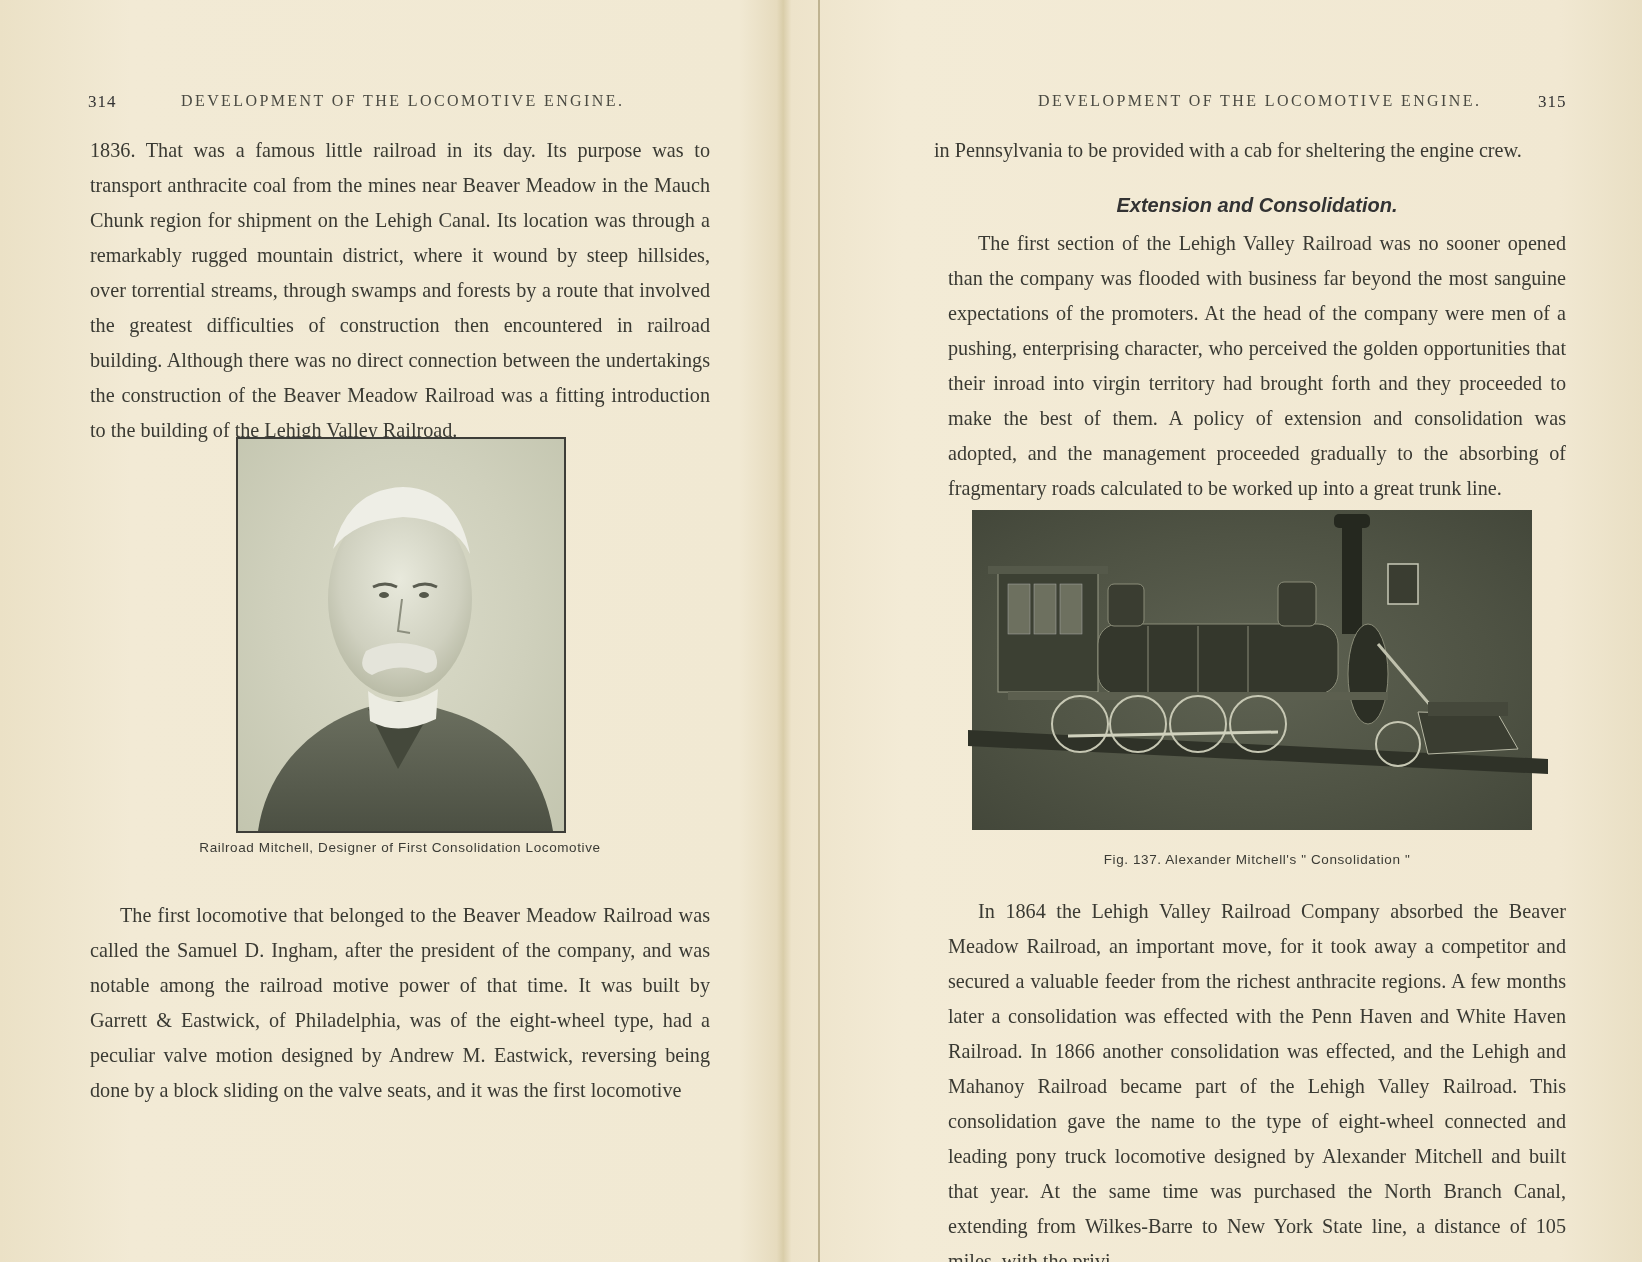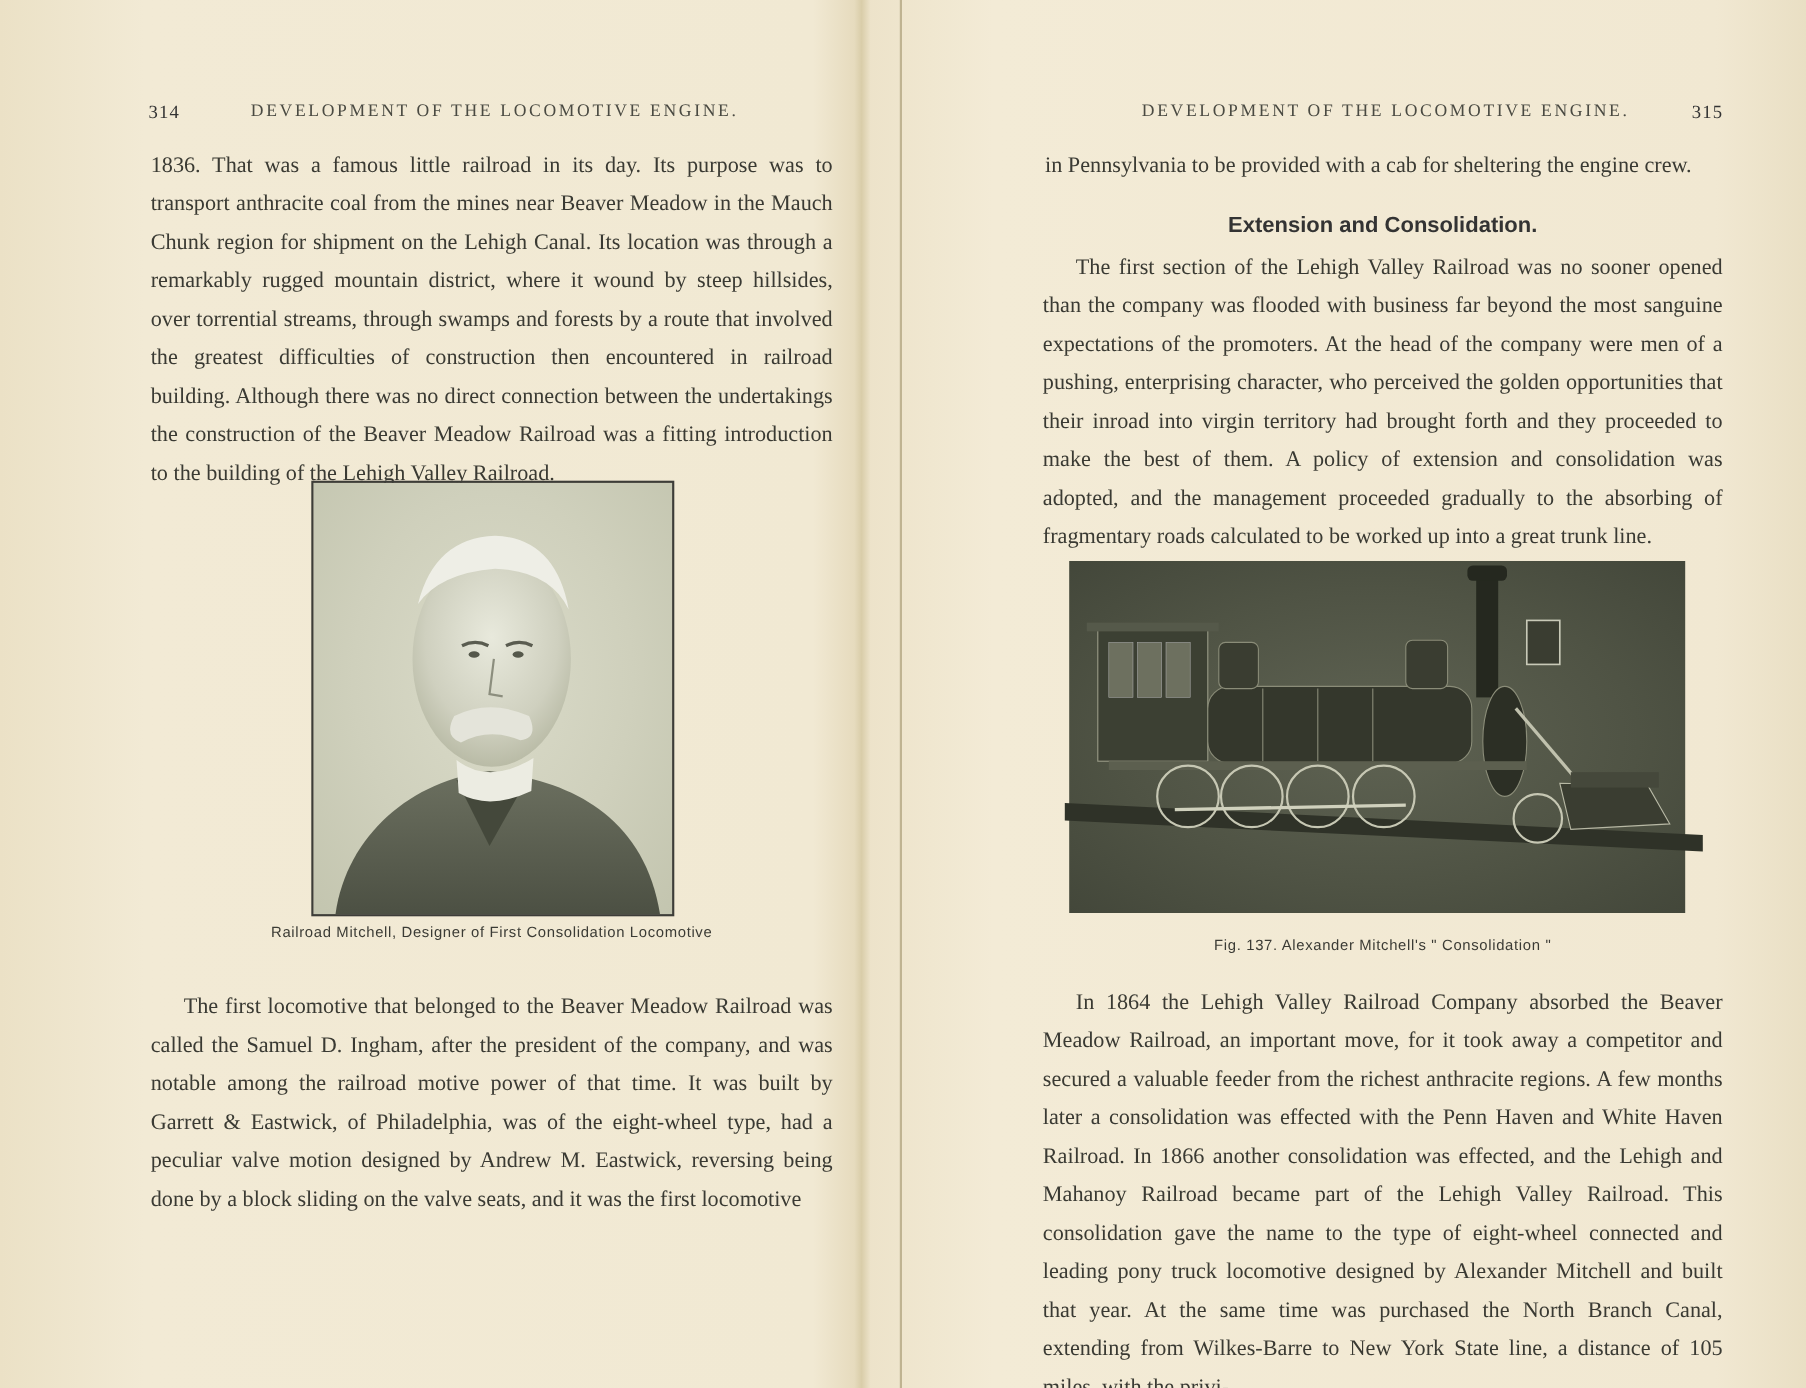--- a/index.html
+++ b/index.html
@@ -7,21 +7,21 @@
     width: 1642px; height: 1262px; overflow: hidden;
     background: #efe6cf;
     font-family: "Liberation Serif", "DejaVu Serif", serif;
     color: #3a3a33;
   }
   .spread { position: relative; width: 1642px; height: 1262px;
     background: linear-gradient(90deg, #ebe1c6 0%, #f2ead5 8%, #f1e9d3 45%, #e6dbbe 47.3%, #d9cda9 47.7%, #ede3ca 48.2%, #f3ebd6 55%, #f1e8d2 95%, #e9dfc4 100%);
   }
   .gutter { position: absolute; left: 818px; top: 0; width: 2px; height: 1262px; background: #b3a682; opacity: .8; }
   .page { position: absolute; top: 0; height: 1262px; }
-  .page.left { left: 0; width: 988px; margin-left: 47px; }
+  .page.left { left: 0; width: 988px; }
   .page.right { left: 822px; width: 820px; }
   .running-head { position: absolute; top: 92px; font-size: 16px; letter-spacing: 2.4px; color: #4a4a42; }
   .page-num { position: absolute; top: 92px; font-size: 17px; color: #333; letter-spacing: 1px; }
   .body-text { position: absolute; font-size: 20.2px; line-height: 35px; text-align: justify; }
   .body-text p { margin: 0; }
   .body-text p.indent { text-indent: 30px; }
   .section-heading { position: absolute; font-size: 20px; font-weight: bold; text-align: center; font-family: "Liberation Sans", "DejaVu Sans", sans-serif; color: #333; }
   .caption { position: absolute; font-family: "Liberation Sans", "DejaVu Sans", sans-serif; font-size: 13.5px; letter-spacing: .6px; color: #3b3b35; text-align: center; }
   .portrait-frame { position: absolute; left: 236px; top: 437px; width: 326px; height: 392px; border: 2px solid #3d3d38; background: radial-gradient(ellipse at 50% 45%, #dadbc9 0%, #cfd0bc 55%, #c3c5af 100%); overflow: hidden; }
   .loco-plate { position: absolute; left: 972px; top: 510px; width: 560px; height: 320px; background: radial-gradient(ellipse at 50% 50%, #5f6353 0%, #4f5344 60%, #43473a 100%); }
@@ -70,25 +70,25 @@
 
     <div class="body-text" style="left:90px; top:898px; width:620px;">
       <p class="indent">The first locomotive that belonged to the Beaver Meadow Railroad was called the Samuel D. Ingham, after the president of the company, and was notable among the railroad motive power of that time. It was built by Garrett &amp; Eastwick, of Philadelphia, was of the eight-wheel type, had a peculiar valve motion designed by Andrew M. Eastwick, reversing being done by a block sliding on the valve seats, and it was the first locomotive</p>
     </div>
   </div>
 
   <div class="page right">
     <div class="running-head" style="left:216px;">DEVELOPMENT OF THE LOCOMOTIVE ENGINE.</div>
     <div class="page-num" style="left:716px;">315</div>
 
-    <div class="body-text" style="left:128px; top:133px; width:618px;">
+    <div class="body-text" style="left:112px; top:133px; width:618px;">
       <p>in Pennsylvania to be provided with a cab for sheltering the engine crew.</p>
     </div>
 
-    <div class="section-heading" style="left:126px; top:194px; width:618px;">Extension and Consolidation.</div>
+    <div class="section-heading" style="left:126px; top:194px; width:618px;font-style:italic;">Extension and Consolidation.</div>
 
     <div class="body-text" style="left:126px; top:226px; width:618px;">
       <p class="indent">The first section of the Lehigh Valley Railroad was no sooner opened than the company was flooded with business far beyond the most sanguine expectations of the promoters. At the head of the company were men of a pushing, enterprising character, who perceived the golden opportunities that their inroad into virgin territory had brought forth and they proceeded to make the best of them. A policy of extension and consolidation was adopted, and the management proceeded gradually to the absorbing of fragmentary roads calculated to be worked up into a great trunk line.</p>
     </div>
 
     <div class="caption" style="left:126px; top:852px; width:618px;">Fig. 137.   Alexander Mitchell's " Consolidation "</div>
 
     <div class="body-text" style="left:126px; top:894px; width:618px;">
       <p class="indent">In 1864 the Lehigh Valley Railroad Company absorbed the Beaver Meadow Railroad, an important move, for it took away a competitor and secured a valuable feeder from the richest anthracite regions. A few months later a consolidation was effected with the Penn Haven and White Haven Railroad. In 1866 another consolidation was effected, and the Lehigh and Mahanoy Railroad became part of the Lehigh Valley Railroad. This consolidation gave the name to the type of eight-wheel connected and leading pony truck locomotive designed by Alexander Mitchell and built that year. At the same time was purchased the North Branch Canal, extending from Wilkes-Barre to New York State line, a distance of 105 miles, with the privi-</p>
     </div>

